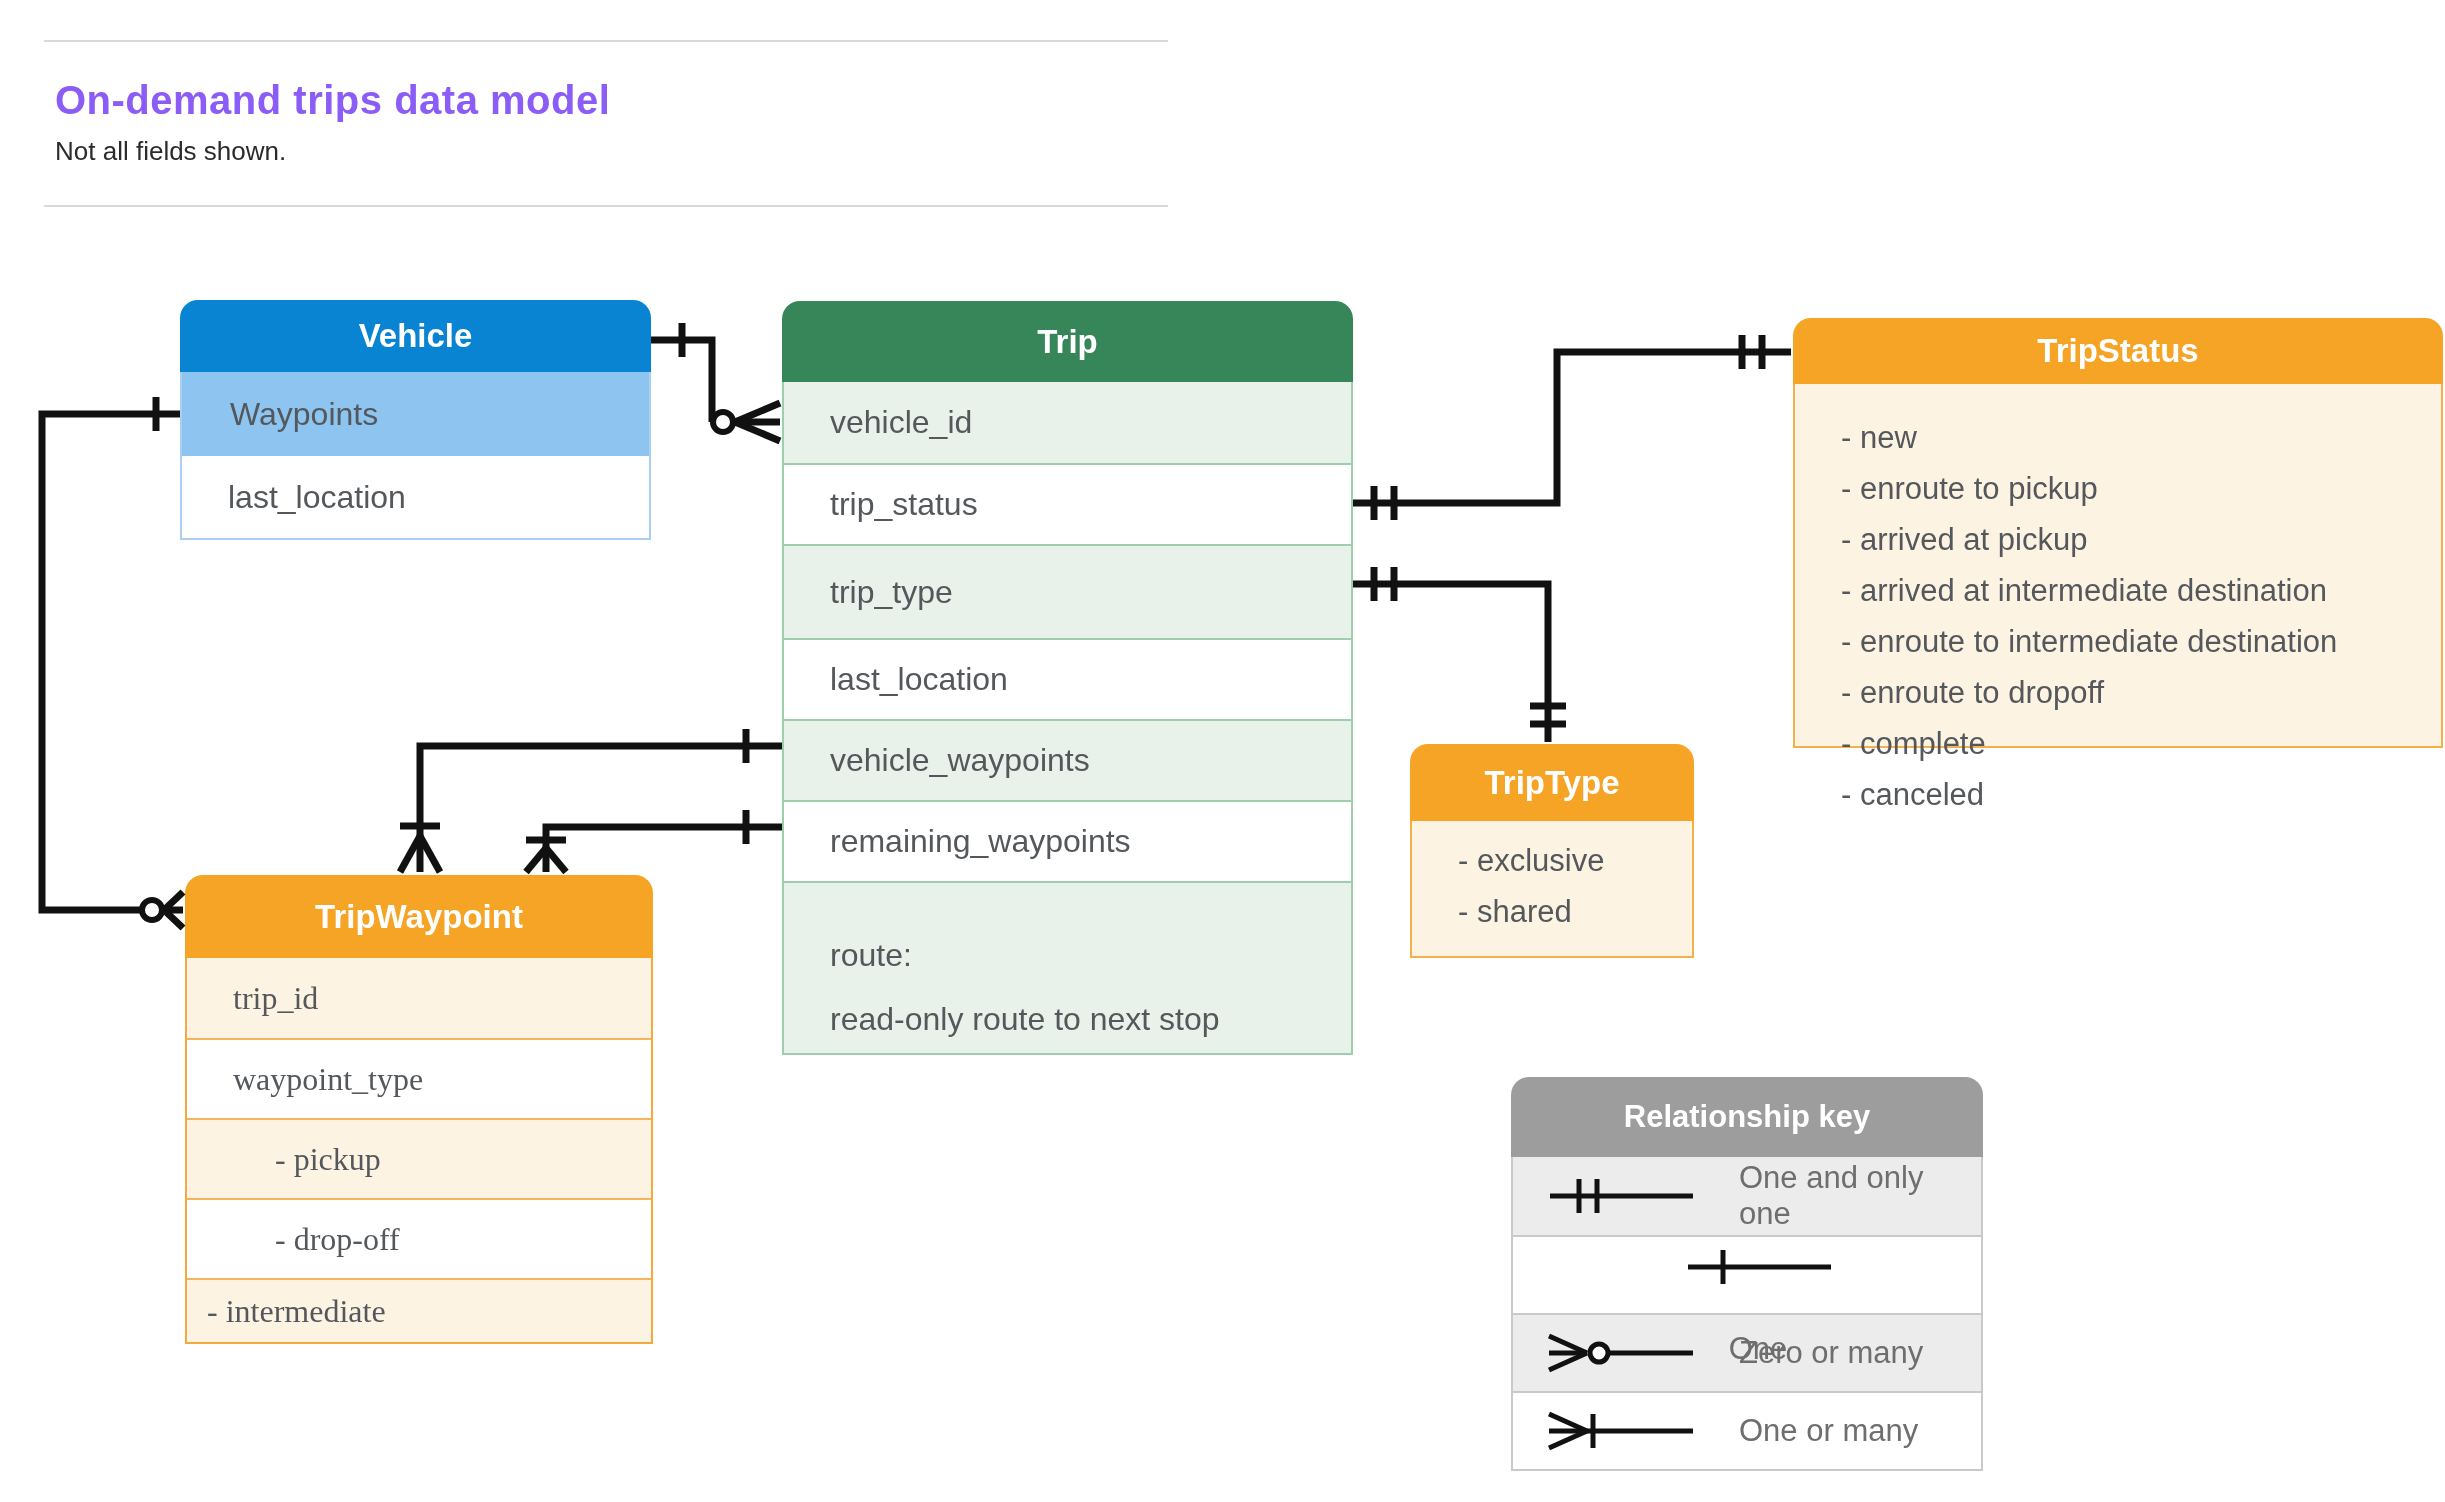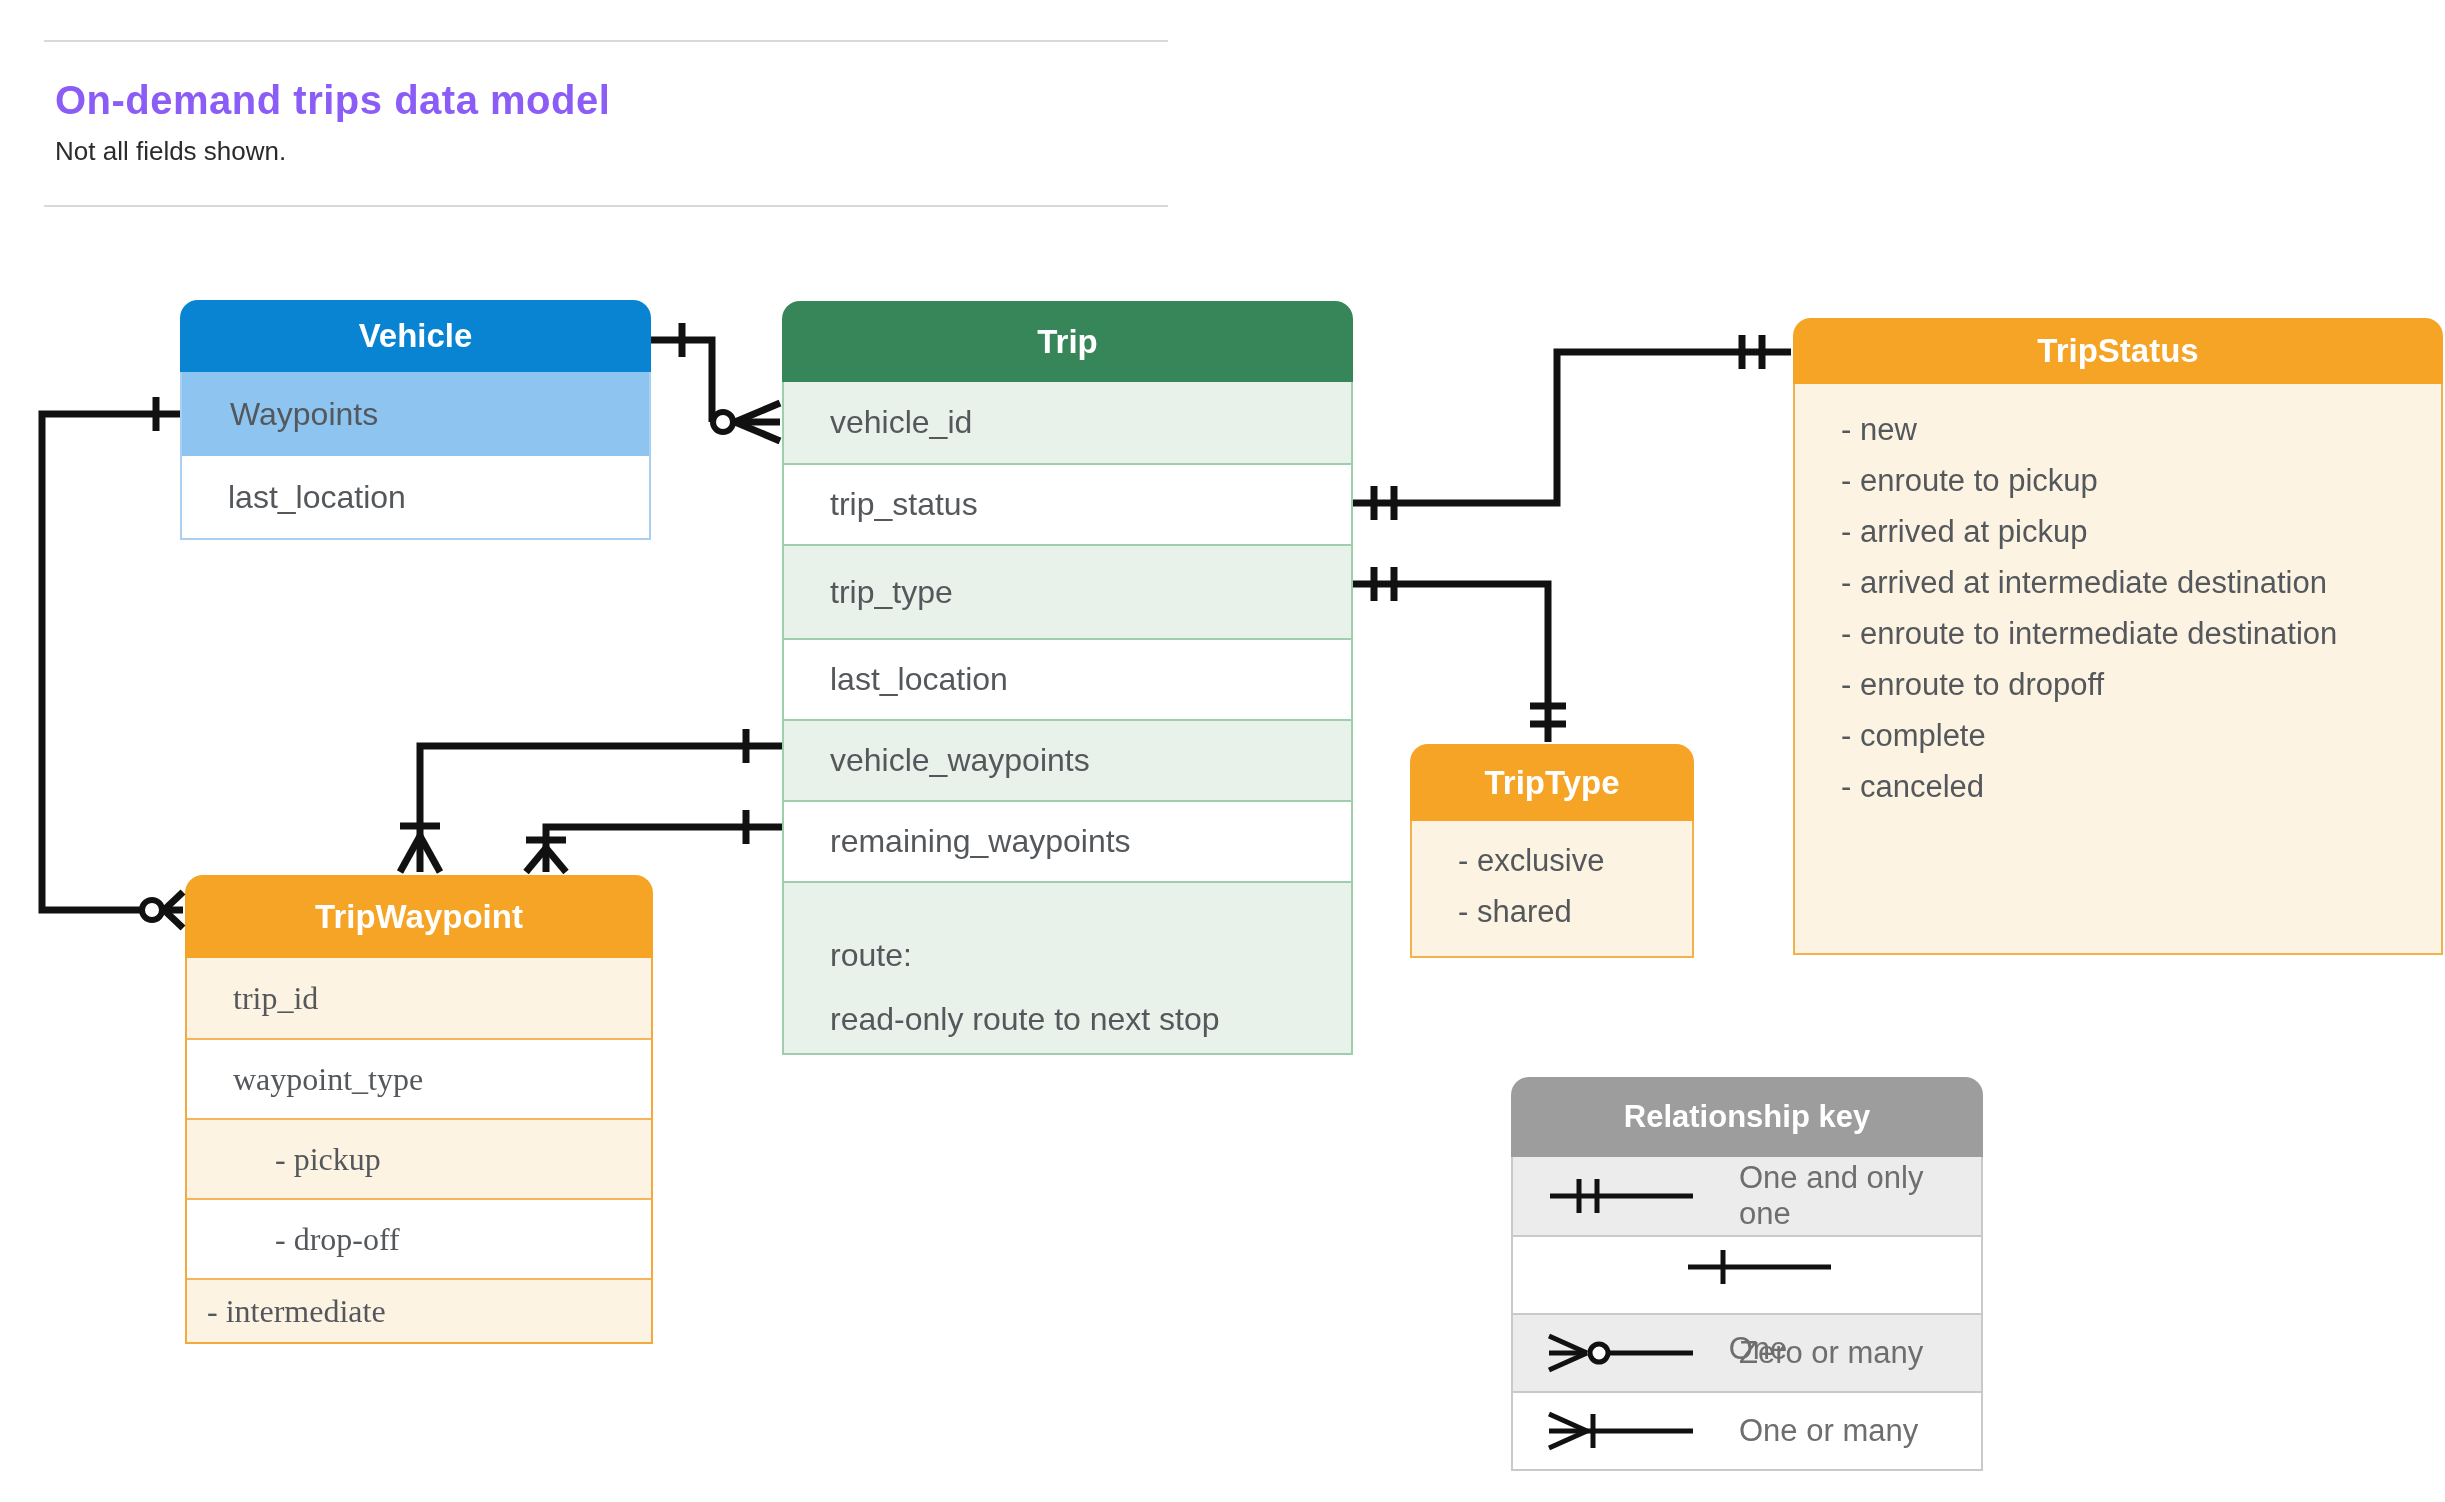--- a/index.html
+++ b/index.html
@@ -86,21 +86,21 @@
       <div class="row" style="height:81px;">remaining_waypoints</div>
       <div class="row green-alt row-double" style="height:172px;">
         <div>route:</div>
         <div>read-only route to next stop</div>
       </div>
     </div>
   </div>
 
   <div class="entity" style="left:1793px;top:318px;width:650px;">
     <div class="entity-header" style="height:66px;background:#f6a426;">TripStatus</div>
-    <div class="enum-body enum-list" style="height:571px;padding-top:20px;">
+    <div class="enum-body enum-list" style="height:364px;padding-top:28px;">
       <div>- new</div>
       <div>- enroute to pickup</div>
       <div>- arrived at pickup</div>
       <div>- arrived at intermediate destination</div>
       <div>- enroute to intermediate destination</div>
       <div>- enroute to dropoff</div>
       <div>- complete</div>
       <div>- canceled</div>
     </div>
   </div>

